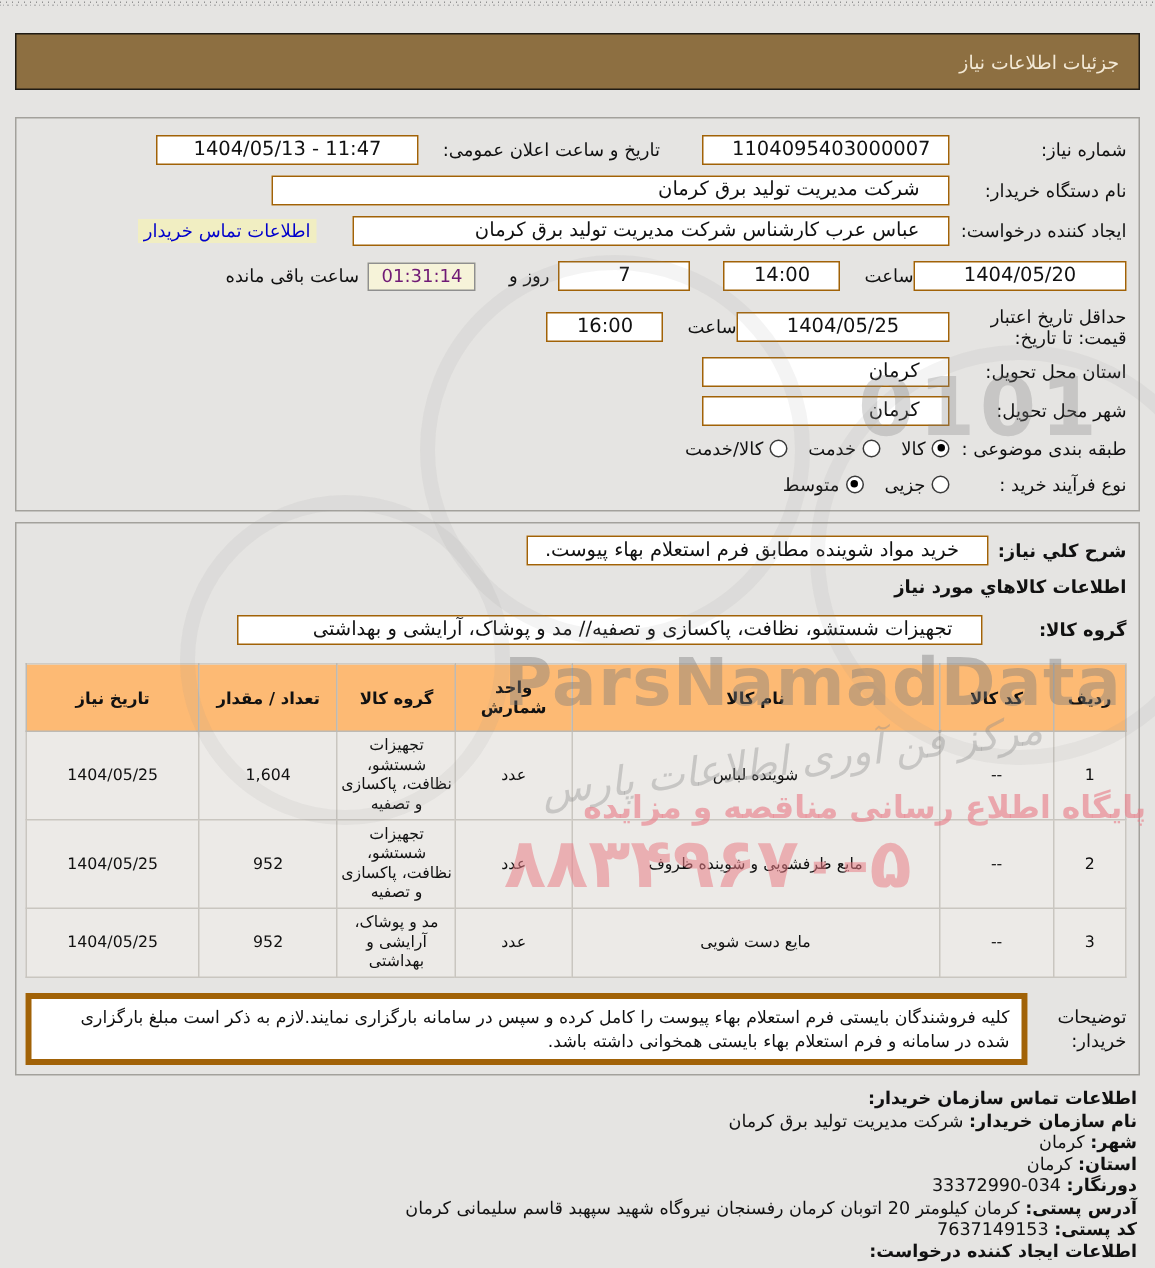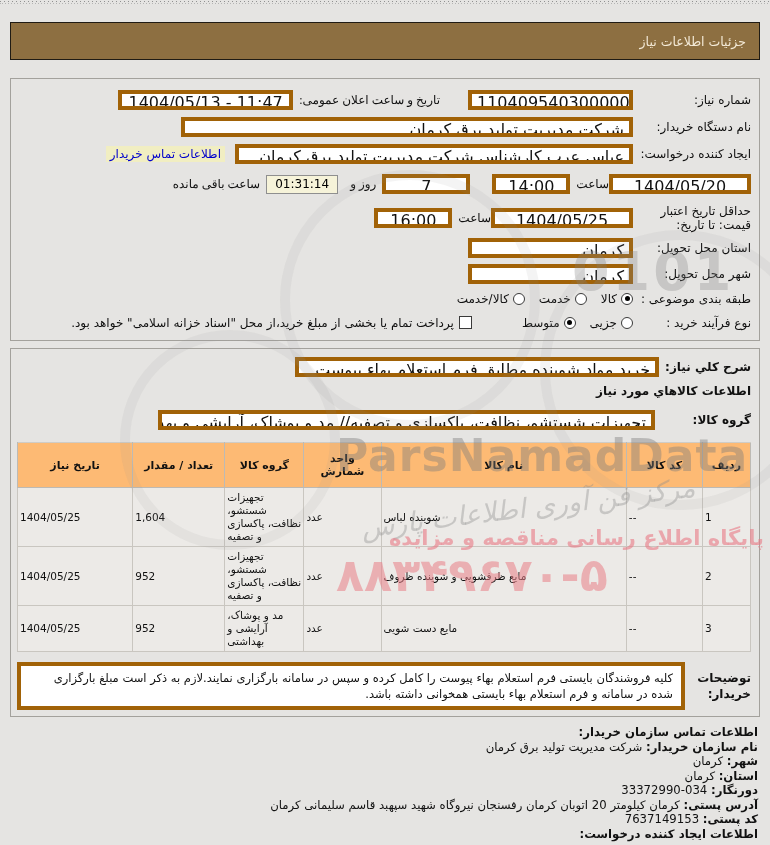--- a/index.html
+++ b/index.html
@@ -27,38 +27,38 @@
     display:flex; align-items:center; padding-right:13px;
     color:#f3e9d6; font-size:12.5px;
   }
   .box{
     margin:0 10px; border:1px solid #a3a19c; background:transparent;
   }
   .box1{ margin-top:18px; padding:7px 8px 5px 6px; }
   .box2{ margin-top:7px; padding:6px 8px 6px 6px; }
   .frow{ display:flex; align-items:center; min-height:27px; }
   .lbl{ width:118px; padding-left:6px; line-height:14px; flex:none; }
-  .lbl.auto{ width:auto; padding-left:6px;font-family:Liberation Serif, serif; }
+  .lbl.auto{ width:auto; padding-left:16px; }
   .inp{
-    background:#fff; border:4px solid #a16207; height:20px; line-height:18px;
-    padding:0 5px; overflow:hidden; white-space:nowrap; flex:none; font-size:16px;
+    background:#fff; border:1px solid #a16207; height:20px; line-height:18px;
+    padding:0 19px; overflow:hidden; white-space:nowrap; flex:none; font-size:13px;
   }
   .num{ direction:ltr; text-align:center; }
   .rtltxt{ text-align:right; }
   .w165{ width:165px; } .w175{ width:175px; } .w452{ width:452px; }
   .w398{ width:398px; } .w142{ width:142px;text-align:center; } .w78{ width:78px; }
-  .w88{ width:88px; } .w340{ width:364px; } .w497{ width:497px; }
+  .w88{ width:88px; } .w340{ width:308px; } .w497{ width:497px; }
   .mr28{ margin-right:28px; } .mr22{ margin-right:22px; }
-  .mr6{ margin-right:6px; } .mr36{ margin-right:36px; } .mr10{ margin-right:10px; }
+  .mr6{ margin-right:6px; } .mr36{ margin-right:36px; } .mr10{ margin-right:24px; }
   .link{
     color:#0000cc; background:#f1eec2; padding:1px 4px; cursor:pointer; font-size:12px;
   }
   .remain{
     width:72px; height:19px; line-height:17px; text-align:center;
-    background:#f6f3d9; border:1px solid #8f8f8f; color:#000000;
+    background:#f6f3d9; border:1px solid #8f8f8f; color:#701a75;
     direction:ltr; flex:none;
   }
   .radio{
     width:12px; height:12px; border:1px solid #3a3a3a; border-radius:50%;
     background:#fff; display:inline-block; position:relative; margin-left:4px; flex:none;
   }
   .radio.checked::after{
     content:""; position:absolute; top:2.5px; left:2.5px; width:5px; height:5px;
     border-radius:50%; background:#000;
   }
@@ -73,25 +73,25 @@
   .grouprow{ margin-top:10px; display:flex; align-items:center; min-height:24px; }
   table.goods{
     margin-top:10px; border-collapse:collapse; width:734px; font-size:10.5px;
     background:#eceae7;
   }
   table.goods th{
     background:#fdba74; font-weight:bold; font-size:11px; padding:9px 2px;
     border:1px solid #bdbab4; border-top:1px solid #cfccc6;
   }
   table.goods td{
-    border:1px solid #c9c6c0; text-align:left; padding:3px 2px; line-height:13px;
+    border:1px solid #c9c6c0; text-align:center; padding:3px 2px; line-height:13px;
     height:45px;
   }
   .notesrow{ margin-top:10px; display:flex; align-items:center; }
-  .noteslbl{ width:66px; font-weight:bold; line-height:16px; flex:none; }
+  .noteslbl{ width:66px; font-weight:normal; line-height:16px; flex:none; }
   .notesbox{
     flex:1; background:#fff; border:4px solid #a16207; padding:4px 8px;
     font-size:11.5px; line-height:16px; min-height:44px;
   }
   .footer{ margin:8px 12px 0 12px; font-size:11.7px; line-height:14.5px; }
   .footer .ltrv{ direction:ltr; unicode-bidi:embed; display:inline-block; }
   
   .wm{ position:absolute; pointer-events:none; white-space:nowrap; z-index:6; }
   .wm-brand{
     left:336px; top:430px; font-size:44px; font-weight:bold;
@@ -193,24 +193,20 @@
 
   <div class="frow" style="min-height:25px;">
     <span class="lbl">نوع فرآیند خرید :</span>
     <span class="opt">
       <span class="radio"></span>
       <span>جزیی</span>
     </span>
     <span class="opt">
       <span class="radio checked"></span>
       <span>متوسط</span>
-    </span>
-    <span class="opt mr36">
-      <span class="checkbox"></span>
-      <span>پرداخت تمام یا بخشی از مبلغ خرید،از محل "اسناد خزانه اسلامی" خواهد بود.</span>
     </span>
   </div>
 </div>
 
 <div class="box box2">
   <div class="descrow">
     <span class="bold" style="padding-left:6px;">شرح کلي نیاز:</span>
     <span class="inp rtltxt w340">خرید مواد شوینده مطابق فرم استعلام بهاء پیوست.</span>
   </div>
 

